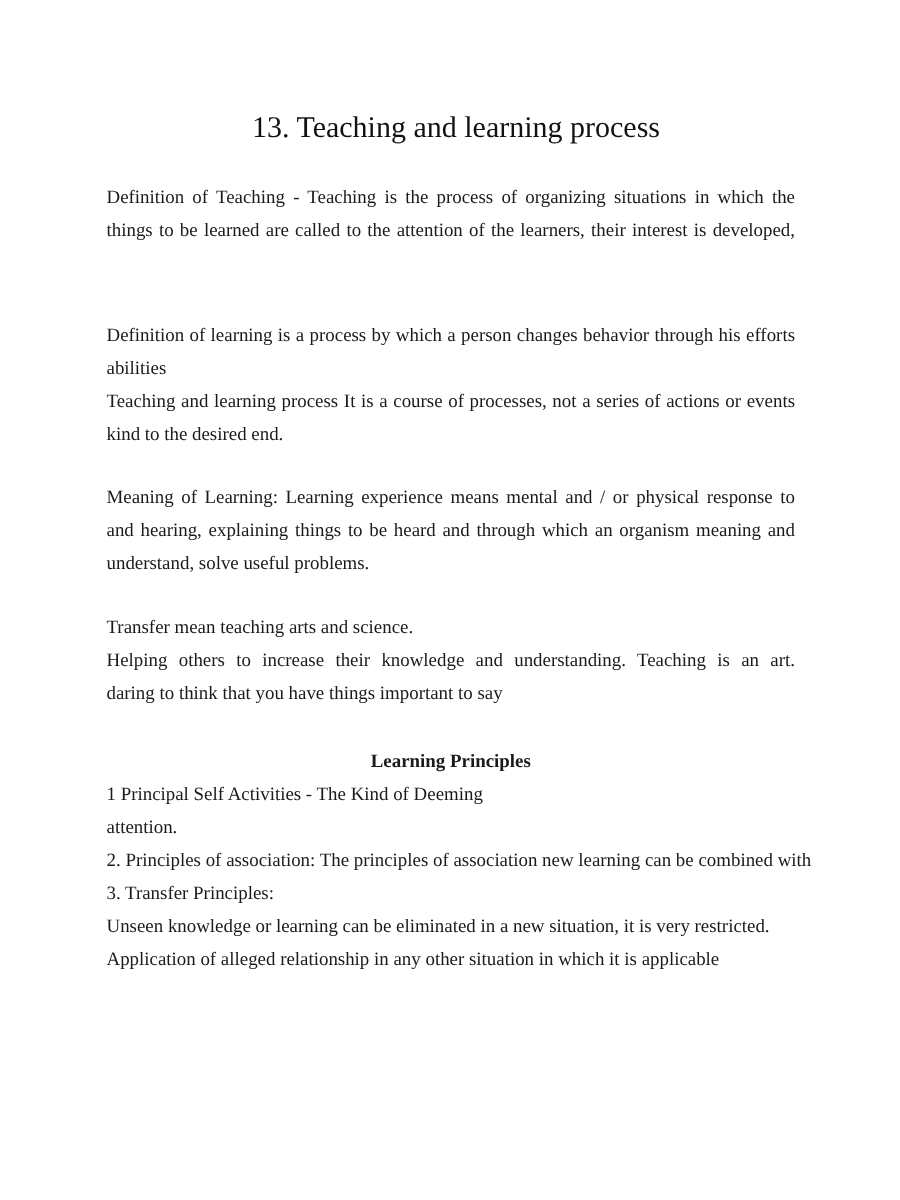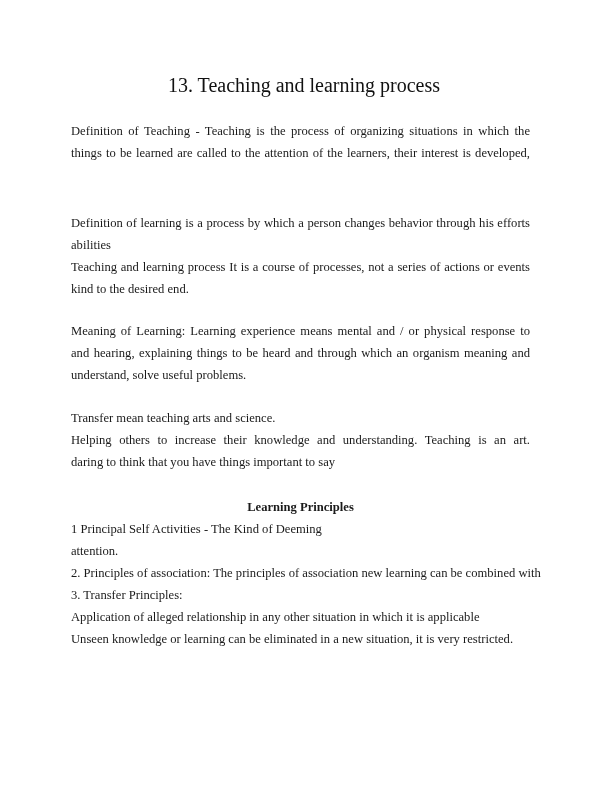--- a/index.html
+++ b/index.html
@@ -50,16 +50,16 @@
     <div class="line just">Helping others to increase their knowledge and understanding. Teaching is an art. Teaching is</div>
     <div class="line">daring to think that you have things important to say</div>
   </div>
 
   <div class="block" style="top:496px;">
     <div class="line bold">Learning Principles</div>
     <div class="line">1 Principal Self Activities - The Kind of Deeming</div>
     <div class="line">attention.</div>
     <div class="line">2. Principles of association: The principles of association new learning can be combined with</div>
     <div class="line">3. Transfer Principles:</div>
+    <div class="line">Unseen knowledge or learning can be eliminated in a new situation, it is very restricted.</div>
     <div class="line">Application of alleged relationship in any other situation in which it is applicable</div>
-    <div class="line">Unseen knowledge or learning can be eliminated in a new situation, it is very restricted.</div>
   </div>
 </div>
 
 </body></html>

